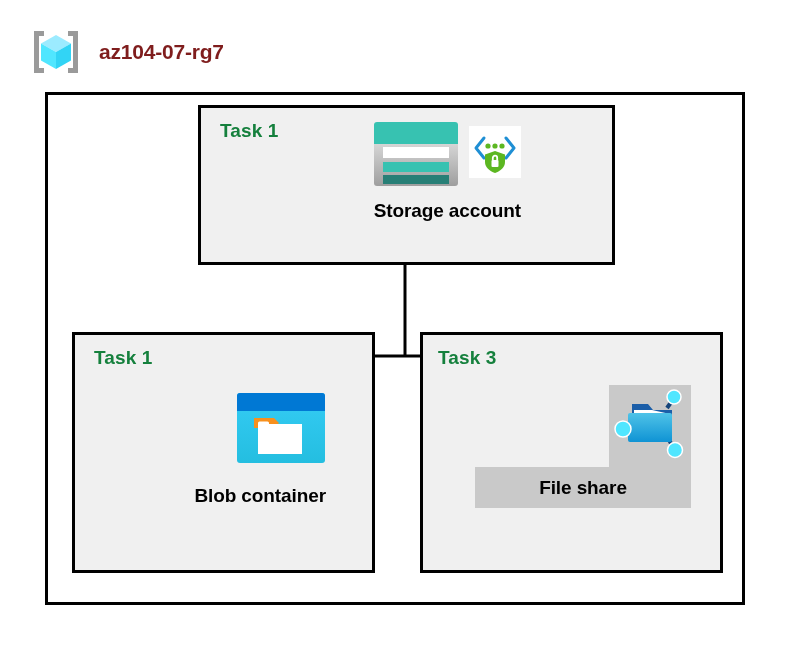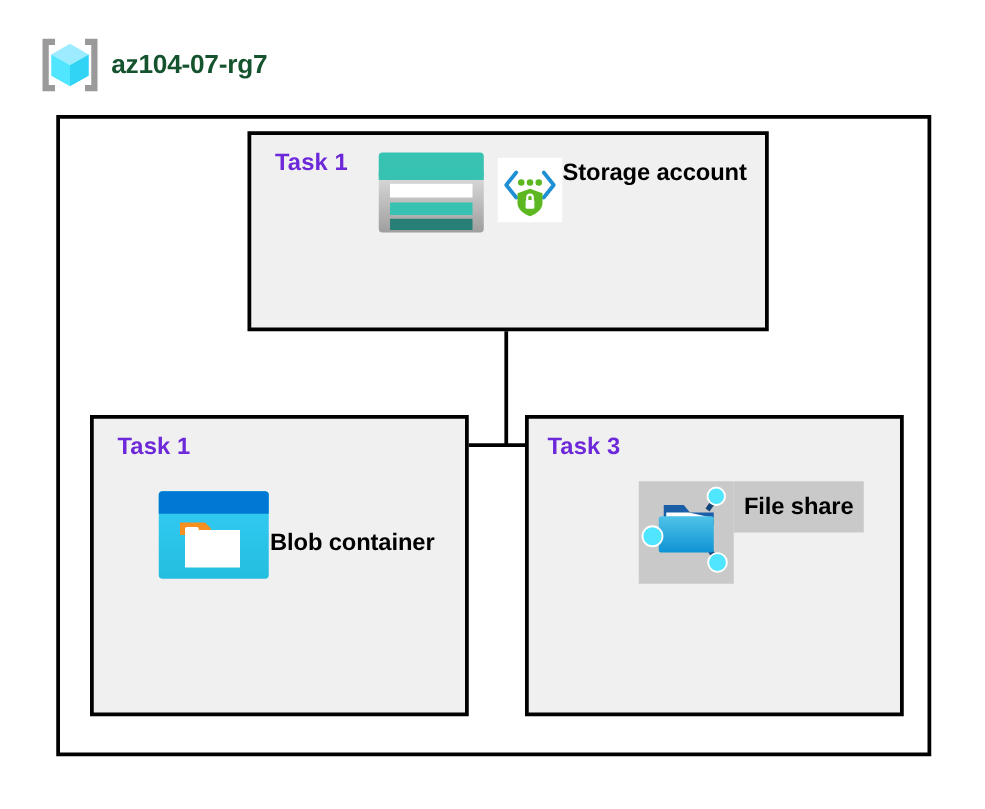--- a/index.html
+++ b/index.html
@@ -29,23 +29,23 @@
   .rg-icon {
     width: 52px;
     height: 48px;
     position: relative;
     flex: 0 0 auto;
   }
   .rg-icon svg { display: block; }
   .rg-title {
     font-size: 21px;
     font-weight: bold;
-    color: #14532d;
+    color: #7f1d1d;
     letter-spacing: -0.2px;
-    margin-left: 7px;
+    margin-left: 17px;
     white-space: nowrap;
   }
 
   
   .rg-box {
     position: absolute;
     left: 45px;
     top: 92px;
     width: 700px;
     height: 513px;
@@ -62,33 +62,34 @@
     box-sizing: border-box;
   }
   .task-1 { left: 198px; top: 105px; width: 417px; height: 160px; }
   .task-2 { left: 72px;  top: 332px; width: 303px; height: 241px; }
   .task-3 { left: 420px; top: 332px; width: 303px; height: 241px; }
 
   .task-label {
     position: absolute;
     font-size: 19px;
     font-weight: bold;
-    color: #6d28d9;
+    color: #15803d;
     letter-spacing: 0.1px;
     white-space: nowrap;
   }
   .task-1 .task-label { left: 19px; top: 12px; }
   .task-2 .task-label { left: 19px; top: 12px; }
   .task-3 .task-label { left: 15px; top: 12px; }
 
   
   .node {
     position: absolute;
     display: flex;
-    align-items: flex-start;
+    flex-direction: column;
+    align-items: flex-end;
   }
   .node-caption {
     font-size: 19px;
     font-weight: bold;
     color: #000000;
     white-space: nowrap;
     letter-spacing: -0.1px;
   }
 
   
@@ -104,21 +105,21 @@
   }
   .storage-icons .sec-icon { margin-left: 9px; margin-top: 6px; }
   .node-storage .node-caption { margin-top: 8px; }
 
   
   .node-blob {
     left: 51px;
     top: 57px;
     width: 200px;
   }
-  .node-blob .node-caption { margin-top: 32px; }
+  .node-blob .node-caption { margin-top: 17px; }
 
   
   .node-fileshare {
     left: 88px;
     top: 50px;
     width: 180px;
   }
   .fs-icon-wrap {
     background: #C9C9C9;
     width: 82px;

